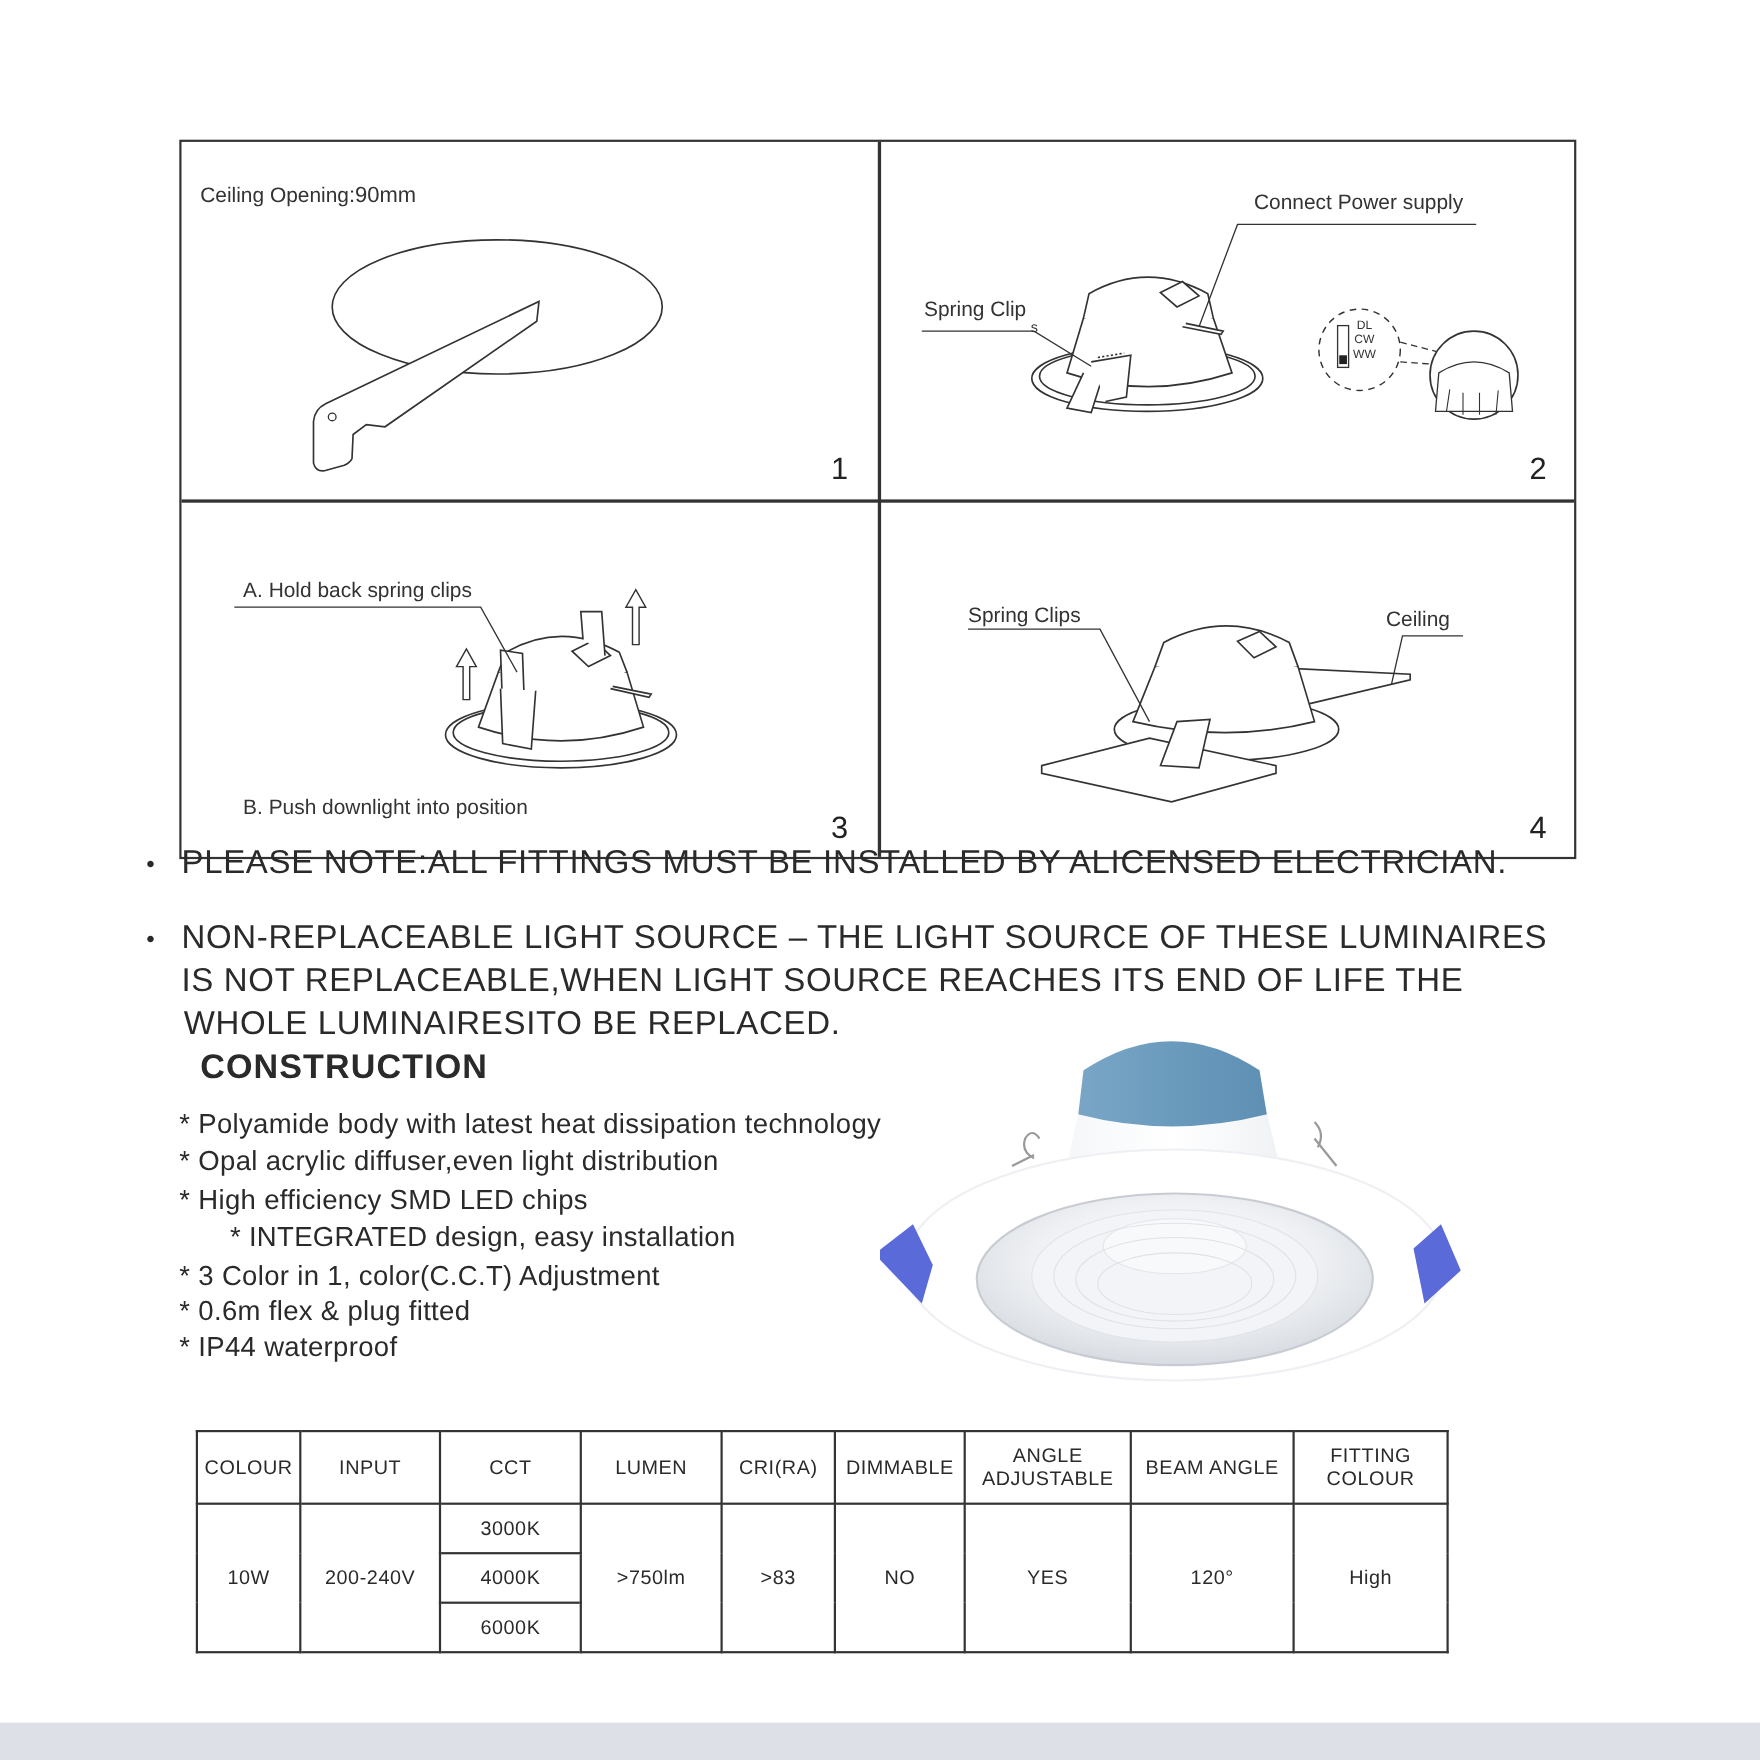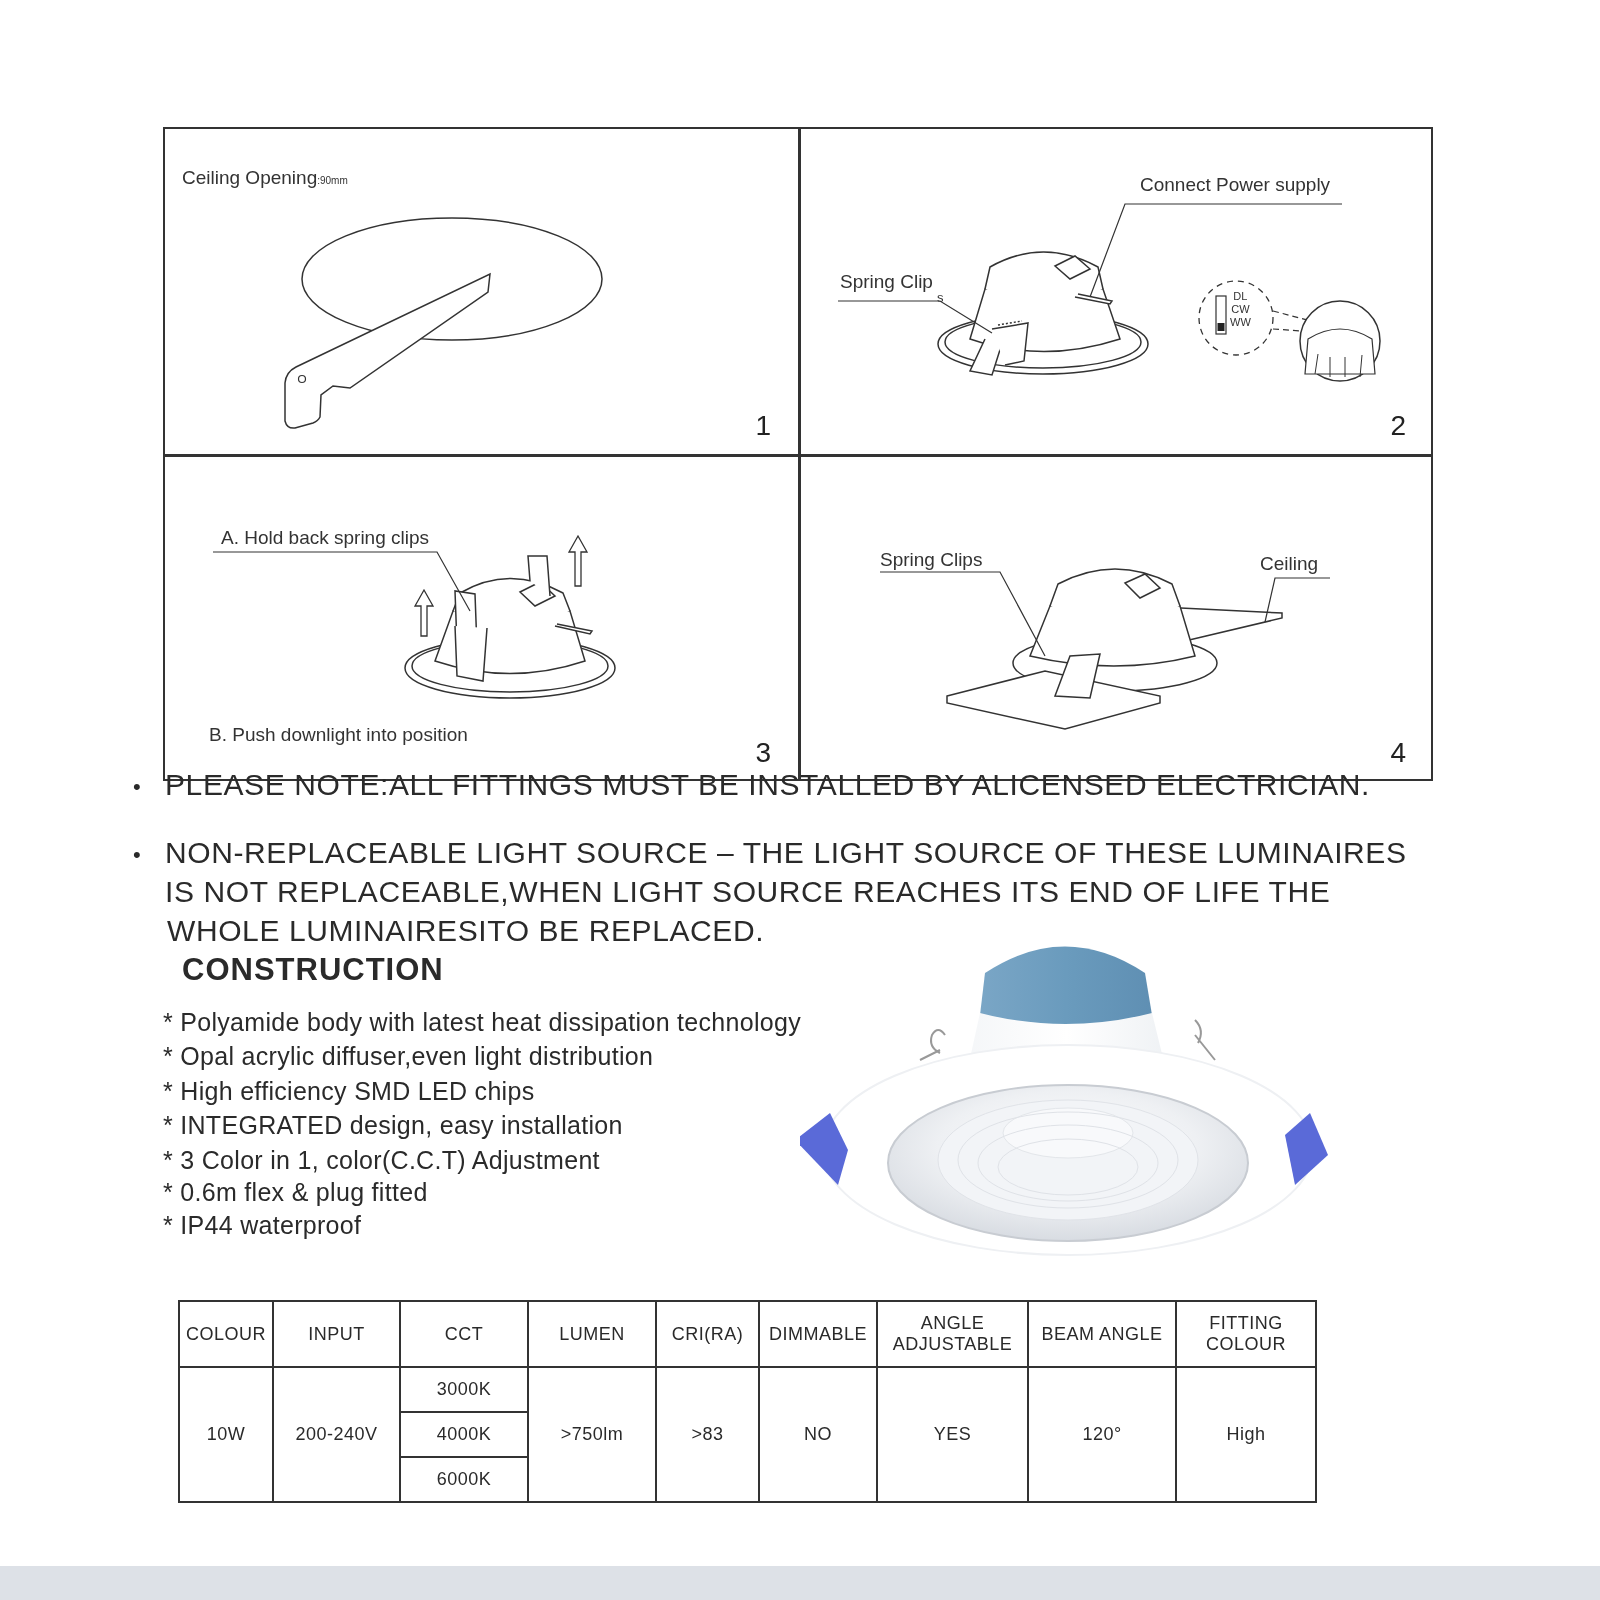--- a/index.html
+++ b/index.html
@@ -10,21 +10,21 @@
   .grid { position:absolute; left:163px; top:127px; width:1270px; height:654px;
           border:2.5px solid #333; box-sizing:border-box; }
   .vline { position:absolute; left:633px; top:0; width:2.5px; height:100%; background:#333; }
   .hline { position:absolute; left:0; top:325px; width:100%; height:2.5px; background:#333; }
   .panel { position:absolute; width:632px; height:325px; }
   .p1 { left:0; top:0; } .p2 { left:635px; top:0; }
   .p3 { left:0; top:327px; } .p4 { left:635px; top:327px; }
   .panel svg { position:absolute; left:0; top:0; }
   .lbl { position:absolute; font-size:19px; color:#333; white-space:nowrap; }
   .stepnum { position:absolute; font-size:28px; color:#222; right:26px; bottom:12px; }
-  .small { font-size:10px; }
+  .small { font-size:20px; }
   
   .note { position:absolute; left:133px; font-size:30px; color:#2a2a2a; letter-spacing:0.6px; white-space:nowrap; }
   .note .bullet { display:inline-block; width:32px; font-size:22px; vertical-align:middle; }
   .note-cont { position:absolute; font-size:30px; color:#2a2a2a; letter-spacing:0.6px; white-space:nowrap; }
   .heading { position:absolute; left:182px; top:952px; font-size:31px; font-weight:bold; color:#2a2a2a; letter-spacing:1px; }
   .feat { position:absolute; left:163px; font-size:25px; color:#2a2a2a; white-space:nowrap; letter-spacing:0.3px; }
   
   table.spec { position:absolute; left:178px; top:1300px; border-collapse:collapse; }
   table.spec td, table.spec th { border:2.5px solid #333; text-align:center; font-weight:normal;
          font-size:18px; color:#2a2a2a; letter-spacing:0.5px; padding:0; line-height:1.15; }
@@ -95,21 +95,21 @@
         <path d="M390 170 L425 178 L427 175 L392 168"></path>
         <path d="M292 190 L290 135 L310 138 L312 192"></path>
         <path d="M365 125 L363 100 L382 100 L385 140"></path>
         <path d="M290 170 L292 220 L318 225 L322 172"></path>
       </g>
       <path d="M256 180 L256 150 L250 150 L259 134 L268 150 L262 150 L262 180 Z" fill="#fff" stroke="#333" stroke-width="1.3"></path>
       <path d="M410 130 L410 96 L404 96 L413 80 L422 96 L416 96 L416 130 Z" fill="#fff" stroke="#333" stroke-width="1.3"></path>
       <path d="M48 96 L272 96 L305 155" fill="none" stroke="#333" stroke-width="1.2"></path>
     </svg>
     <span class="lbl" style="left:56px;top:71px;">A. Hold back spring clips</span>
-    <span class="lbl" style="left:44px;top:268px;">B. Push downlight into position</span>
+    <span class="lbl" style="left:56px;top:268px;">B. Push downlight into position</span>
     <span class="stepnum">3</span>
   </div>
 
   <div class="panel p4">
     <svg width="632" height="325">
       <g fill="#fff" stroke="#333" stroke-width="1.5">
         <path d="M340 150 L482 157 L482 162 L385 185 L320 180 Z"></path>
         <ellipse cx="315" cy="207" rx="102" ry="28"></ellipse>
         <path d="M230 200 L250 150 Q315 128 380 150 L395 200 Q315 220 230 200 Z"></path>
         <path d="M250 150 L258 128 Q315 98 372 128 L380 150"></path>
@@ -132,21 +132,21 @@
 <div class="note" style="top:836px;">
   <span class="bullet">•</span><span>NON-REPLACEABLE LIGHT SOURCE – THE LIGHT SOURCE OF THESE LUMINAIRES</span>
 </div>
 <div class="note-cont" style="left:165px;top:875px;">IS NOT REPLACEABLE,WHEN LIGHT SOURCE REACHES ITS END OF LIFE THE</div>
 <div class="note-cont" style="left:167px;top:914px;">WHOLE LUMINAIRESITO BE REPLACED.</div>
 
 <div class="heading">CONSTRUCTION</div>
 <div class="feat" style="top:1008px;">* Polyamide body with latest heat dissipation technology</div>
 <div class="feat" style="top:1042px;">* Opal acrylic diffuser,even light distribution</div>
 <div class="feat" style="top:1077px;">* High efficiency SMD LED chips</div>
-<div class="feat" style="top:1111px;">* INTEGRATED design, easy  installation</div>
+<div class="feat" style="top:1111px;margin-left:46px;">* INTEGRATED design, easy  installation</div>
 <div class="feat" style="top:1146px;">* 3  Color  in  1, color(C.C.T)  Adjustment</div>
 <div class="feat" style="top:1178px;">* 0.6m flex &amp; plug fitted</div>
 <div class="feat" style="top:1211px;">* IP44 waterproof</div>
 
 <svg class="abs" style="left:800px;top:935px;" width="560" height="340">
   <defs>
     <radialGradient id="reflector" cx="50%" cy="40%" r="60%">
       <stop offset="0%" stop-color="#ffffff"></stop>
       <stop offset="60%" stop-color="#eef0f3"></stop>
       <stop offset="100%" stop-color="#d8dce2"></stop>

